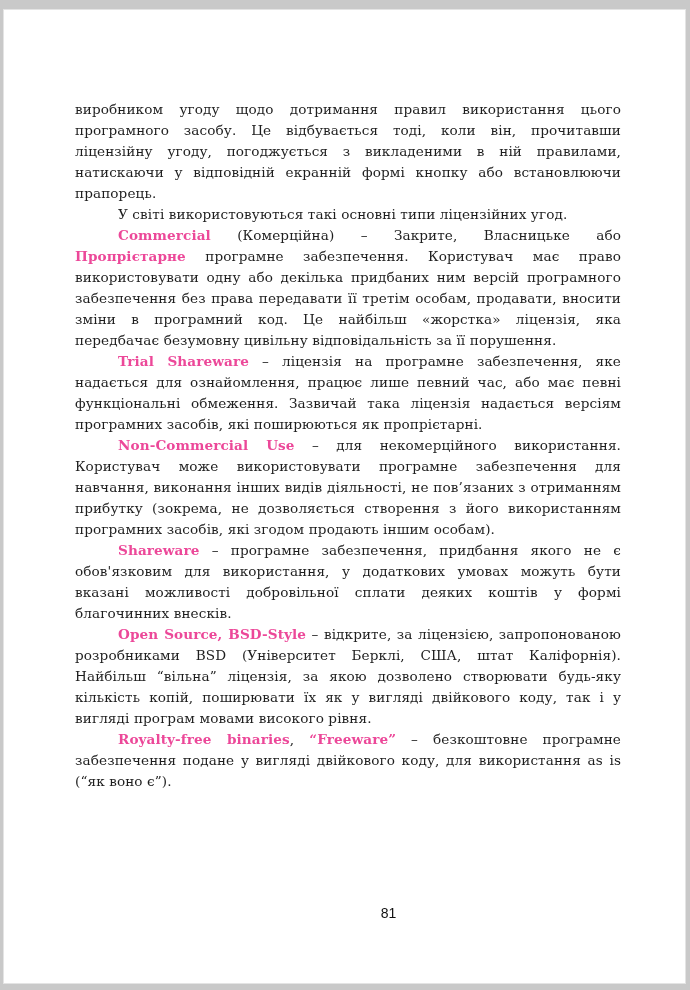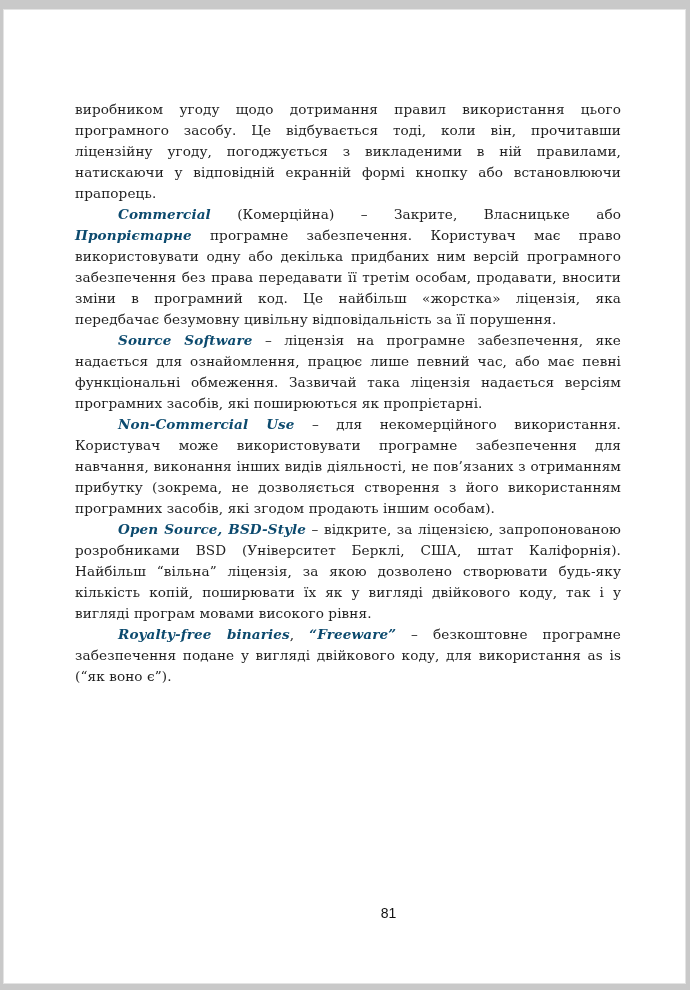--- a/index.html
+++ b/index.html
@@ -26,21 +26,21 @@
     color: #1e1e1e;
     text-align: justify;
     letter-spacing: 0.1px;
   }
   .content p {
     margin: 0;
     text-indent: 43px;
     text-align-last: left;
   }
   .content p.noindent { text-indent: 0; }
-  .content b { font-weight: bold; color: #0c4a6e; font-style: italic; }
+  .content b { font-weight: bold; color: #ec4899; }
   .page-number {
     position: absolute;
     left: 0; width: 683px;
     top: 896px;
     text-align: center;
     font-family: "Liberation Sans", sans-serif;
     font-size: 14px;
     color: #111;
     margin-left: 44px;
   }
@@ -49,33 +49,39 @@
 <body>
 
 <div class="page">
   <div class="content">
 
     <p class="noindent">
       <span>виробником угоду щодо дотримання правил використання цього програмного засобу. Це відбувається тоді, коли він, прочитавши ліцензійну угоду, погоджується з викладеними в ній правилами, натискаючи у відповідній екранній формі кнопку або встановлюючи прапорець.</span>
     </p>
 
 
+    <p>
+      <span>У світі використовуються такі основні типи ліцензійних угод.</span>
+    </p>
 
     <p>
       <b>Commercial</b><span> (Комерційна) – Закрите, Власницьке або </span><b>Пропрієтарне</b><span> програмне забезпечення. Користувач має право використовувати одну або декілька придбаних ним версій програмного забезпечення без права передавати її третім особам, продавати, вносити зміни в програмний код. Це найбільш «жорстка» ліцензія, яка передбачає безумовну цивільну відповідальність за її порушення.</span>
     </p>
 
     <p>
-      <b>Source Software</b><span> – ліцензія на програмне забезпечення, яке надається для ознайомлення, працює лише певний час, або має певні функціональні обмеження. Зазвичай така ліцензія надається версіям програмних засобів, які поширюються як пропрієтарні.</span>
+      <b>Trial Shareware</b><span> – ліцензія на програмне забезпечення, яке надається для ознайомлення, працює лише певний час, або має певні функціональні обмеження. Зазвичай така ліцензія надається версіям програмних засобів, які поширюються як пропрієтарні.</span>
     </p>
 
     <p>
       <b>Non-Commercial Use</b><span> – для некомерційного використання. Користувач може використовувати програмне забезпечення для навчання, виконання інших видів діяльності, не пов’язаних з отриманням прибутку (зокрема, не дозволяється створення з його використанням програмних засобів, які згодом продають іншим особам).</span>
     </p>
 
+    <p>
+      <b>Shareware</b><span> – програмне забезпечення, придбання якого не є обов'язковим для використання, у додаткових умовах можуть бути вказані можливості добровільної сплати деяких коштів у формі благочинних внесків.</span>
+    </p>
 
     <p>
       <b>Open Source, BSD-Style</b><span> – відкрите, за ліцензією, запропонованою розробниками BSD (Університет Берклі, США, штат Каліфорнія). Найбільш “вільна” ліцензія, за якою дозволено створювати будь-яку кількість копій, поширювати їх як у вигляді двійкового коду, так і у вигляді програм мовами високого рівня.</span>
     </p>
 
     <p>
       <b>Royalty-free binaries</b><span>, </span><b>“Freeware”</b><span> – безкоштовне програмне забезпечення подане у вигляді двійкового коду, для використання as is (“як воно є”).</span>
     </p>
 
   </div>

